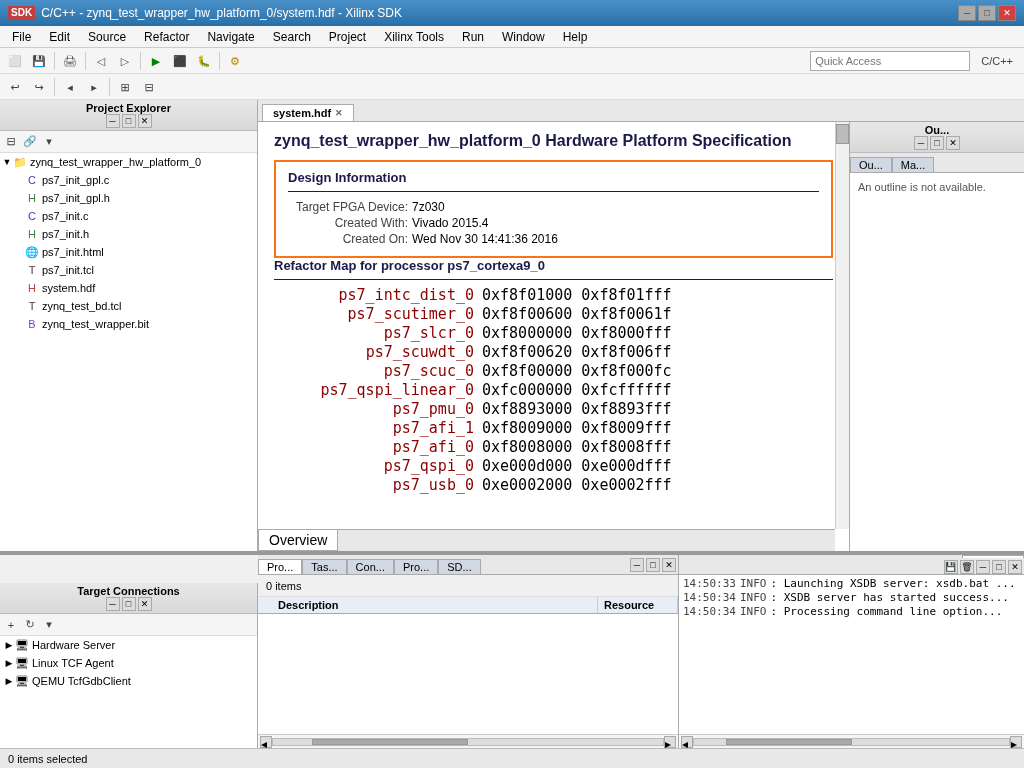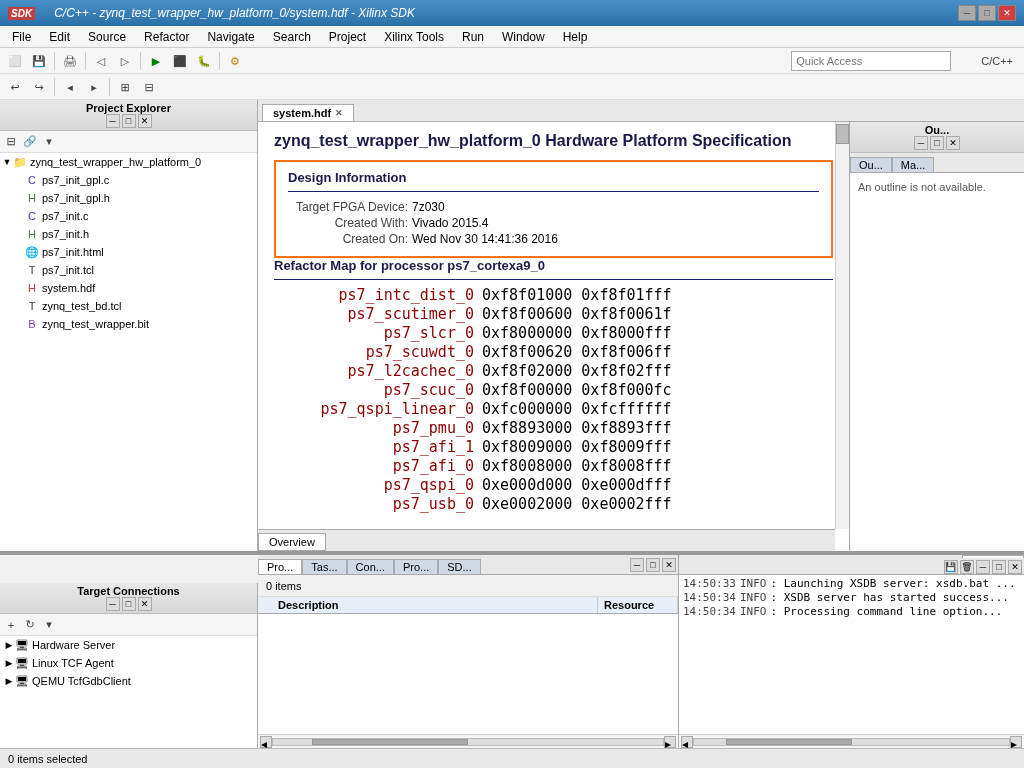--- a/index.html
+++ b/index.html
@@ -50,21 +50,21 @@
     
     .hdf-title { font-size: 16px; font-weight: bold; margin-bottom: 10px; color: #1a1a4a; }
     .hdf-section { font-size: 13px; font-weight: bold; margin-bottom: 6px; color: #1a1a4a; }
     .hdf-row { display: flex; gap: 4px; margin-bottom: 2px; font-size: 12px; }
     .hdf-label { color: #444; min-width: 120px; text-align: right; }
     .hdf-value { color: #000; }
     .address-table { width: 100%; font-size: 15px; font-family: monospace; }
     .address-row { display: flex; gap: 8px; margin-bottom: 1px; }
     .addr-name { text-align: right; min-width: 200px; color: #8b0000; }
     .addr-range { color: #000; }
-    .hdf-tab { padding: 2px 10px; font-size: 11px; background: #d0d0d0; border: 1px solid #aaa; cursor: pointer; }
+    .hdf-tab { padding: 2px 10px; font-size: 14px; background: #d0d0d0; border: 1px solid #aaa; cursor: pointer; }
     .hdf-tab.active { background: white; }
     .multi-tab { padding: 1px 8px; border: 1px solid #aaa; border-bottom: none; background: #d0d8e4; font-size: 11px; cursor: pointer; white-space: nowrap; overflow: hidden; max-width: 70px; }
     .multi-tab.active { background: white; }
     .table-cell { padding: 2px 6px; border-right: 1px solid #ccc; }
     .log-entry { display: flex; gap: 4px; margin-bottom: 1px; }
     .log-time { color: #444; white-space: nowrap; text-align: right; }
     .log-level { color: #444; white-space: nowrap; }
     .log-msg { color: #000; }
 
     
@@ -74,21 +74,21 @@
     .icon-folder { color: #e8c040; }
 
     .bottom-scroll { background: #f5f5f5; border-top: 1px solid #ccc; height: 14px; display: flex; align-items: center; padding: 0 2px; }
     .scroll-track { flex: 1; height: 8px; background: #ddd; border: 1px solid #bbb; position: relative; }
     .scroll-thumb { height: 100%; width: 40%; background: #aaa; border: 1px solid #999; position: absolute; left: 10%; }
   </style>
 </head>
 <body>
 
 <div id="titlebar">
-  <div style="display:flex;align-items:center;gap:19px;font-style:italic;">
+  <div style="display:flex;gap:6px;">
     <span style="background:#c04040;color:white;font-size:10px;padding:1px 3px;font-weight:bold;">SDK</span>
     <span>C/C++ - zynq_test_wrapper_hw_platform_0/system.hdf - Xilinx SDK</span>
   </div>
   <div id="titlebar-controls">
     <div class="title-btn">─</div>
     <div class="title-btn">□</div>
     <div class="title-btn close">✕</div>
   </div>
 </div>
 
@@ -115,21 +115,21 @@
   <div class="tb-btn">◁</div>
   <div class="tb-btn">▷</div>
   <div class="tb-sep"></div>
   <div class="tb-btn" style="color:green;">▶</div>
   <div class="tb-btn" style="color:red;">⬛</div>
   <div class="tb-btn" style="color:#804000;">🐛</div>
   <div class="tb-sep"></div>
   <div class="tb-btn" style="color:#c08000;">⚙</div>
   <div class="quick-access">
     <input class="quick-access-input" type="text" placeholder="Quick Access" style="">
-    <div class="tb-btn" style="width:auto;padding:0 6px;font-size:11px;margin-left:19px;">C/C++</div>
+    <div class="tb-btn" style="width:auto;padding:0 6px;font-size:11px;">C/C++</div>
   </div>
 </div>
 
 <div class="toolbar">
   <div class="tb-btn">↩</div>
   <div class="tb-btn">↪</div>
   <div class="tb-sep"></div>
   <div class="tb-btn">◂</div>
   <div class="tb-btn">▸</div>
   <div class="tb-sep"></div>
@@ -244,24 +244,20 @@
                 <span class="addr-name">ps7_scutimer_0</span>
                 <span class="addr-range">0xf8f00600 0xf8f0061f</span>
               </div>
               <div class="address-row">
                 <span class="addr-name">ps7_slcr_0</span>
                 <span class="addr-range">0xf8000000 0xf8000fff</span>
               </div>
               <div class="address-row">
                 <span class="addr-name">ps7_scuwdt_0</span>
                 <span class="addr-range">0xf8f00620 0xf8f006ff</span>
-              </div>
-              <div class="address-row">
-                <span class="addr-name">ps7_l2cachec_0</span>
-                <span class="addr-range">0xf8f02000 0xf8f02fff</span>
               </div>
               <div class="address-row">
                 <span class="addr-name">ps7_scuc_0</span>
                 <span class="addr-range">0xf8f00000 0xf8f000fc</span>
               </div>
               <div class="address-row">
                 <span class="addr-name">ps7_qspi_linear_0</span>
                 <span class="addr-range">0xfc000000 0xfcffffff</span>
               </div>
               <div class="address-row">

